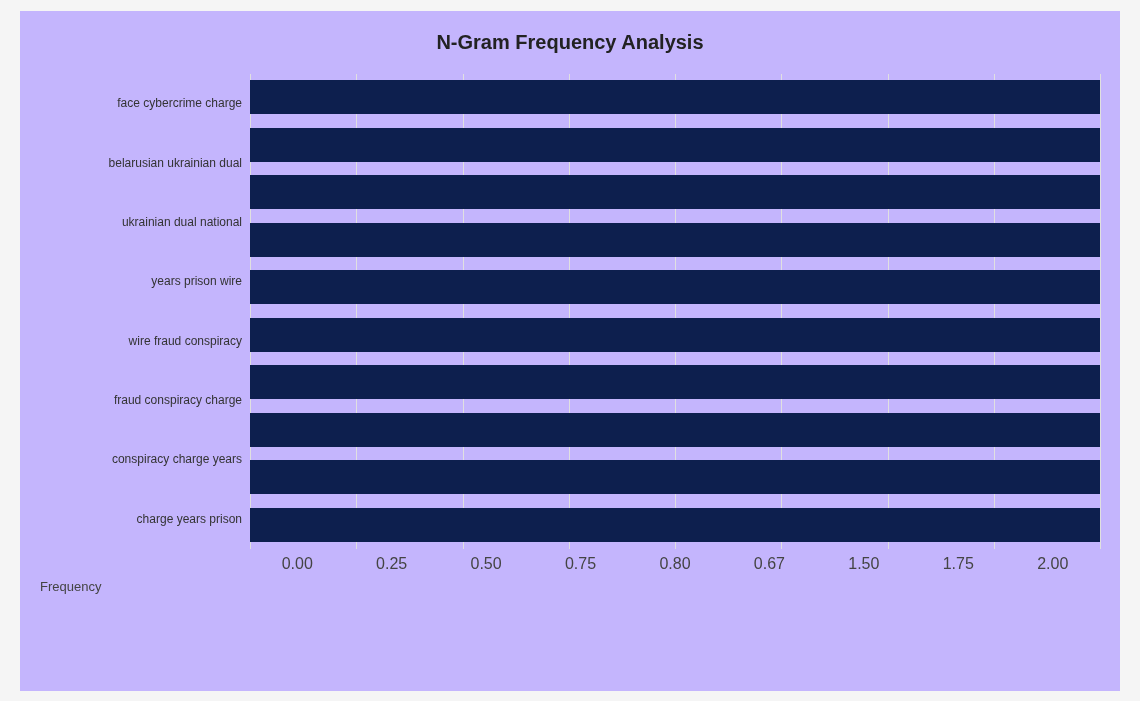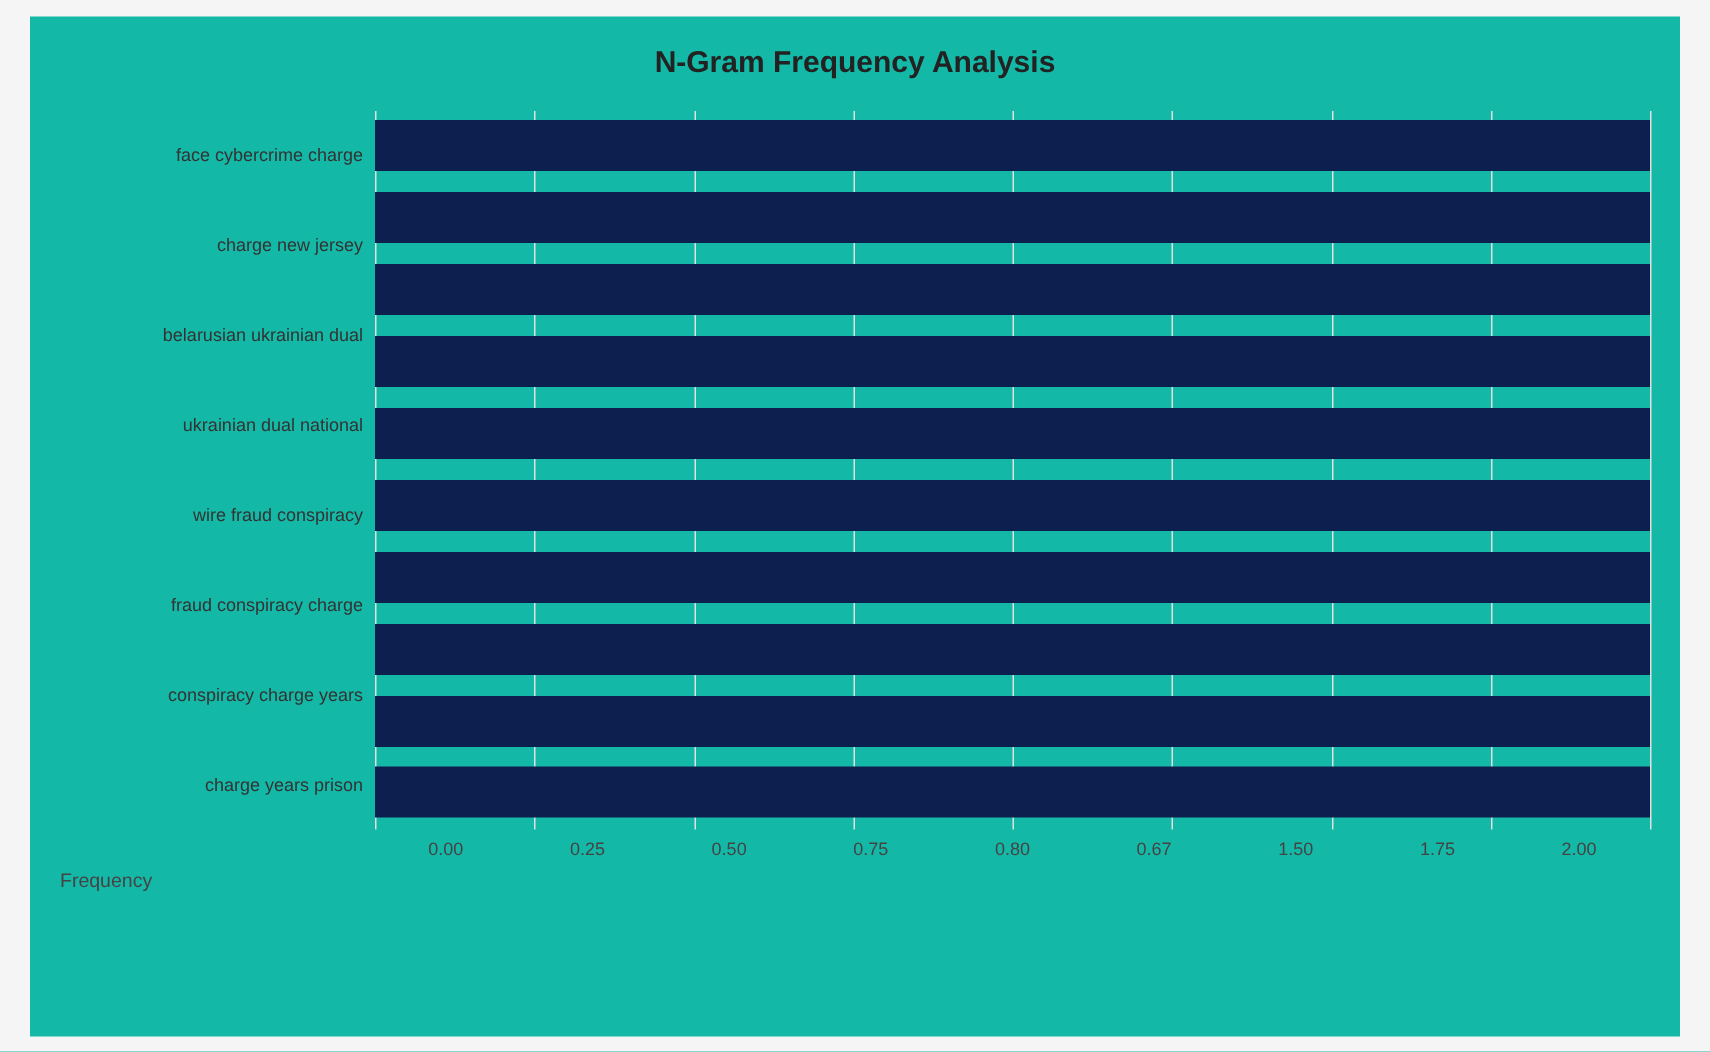--- a/index.html
+++ b/index.html
@@ -6,21 +6,21 @@
     body {
       background: #f5f5f5;
       font-family: Arial, sans-serif;
       width: 1140px;
       height: 701px;
       display: flex;
       align-items: center;
       justify-content: center;
     }
     .chart-container {
-      background: #14b8a6;
+      background: #c4b5fd;
       width: 1100px;
       height: 680px;
       padding: 20px 20px 60px 20px;
       position: relative;
     }
     .chart-title {
       text-align: center;
       font-size: 20px;
       font-weight: bold;
       margin-bottom: 20px;
@@ -93,21 +93,21 @@
       background: #0d1f4e;
       border-radius: 0;
     }
     .x-axis {
       display: flex;
       flex-direction: row;
       margin-top: 6px;
       margin-left: 210px;
     }
     .x-tick {
-      font-size: 12px;
+      font-size: 16px;
       color: #444;
       text-align: center;
       flex: 1;
     }
     .x-axis-label {
       text-align: left;
       font-size: 13px;
       color: #444;
       margin-top: 6px;
     }
@@ -116,23 +116,23 @@
 <body>
 
 <div class="chart-container">
   <div class="chart-title">N-Gram Frequency Analysis</div>
 
   <div class="chart-area">
     <div class="bars-section">
       <div class="y-axis">
 
       <div class="y-label">face cybercrime charge</div>
-          <div class="y-label">charge new jersey</div>
           <div class="y-label">belarusian ukrainian dual</div>
           <div class="y-label">ukrainian dual national</div>
+          <div class="y-label">years prison wire</div>
           <div class="y-label">wire fraud conspiracy</div>
           <div class="y-label">fraud conspiracy charge</div>
           <div class="y-label">conspiracy charge years</div>
           <div class="y-label">charge years prison</div>
         </div>
       <div class="bars-and-grid">
         <div class="grid-lines">
 
         <div class="grid-line" style="left: 0%;"></div>
             <div class="grid-line" style="left: 12.5%;"></div>

